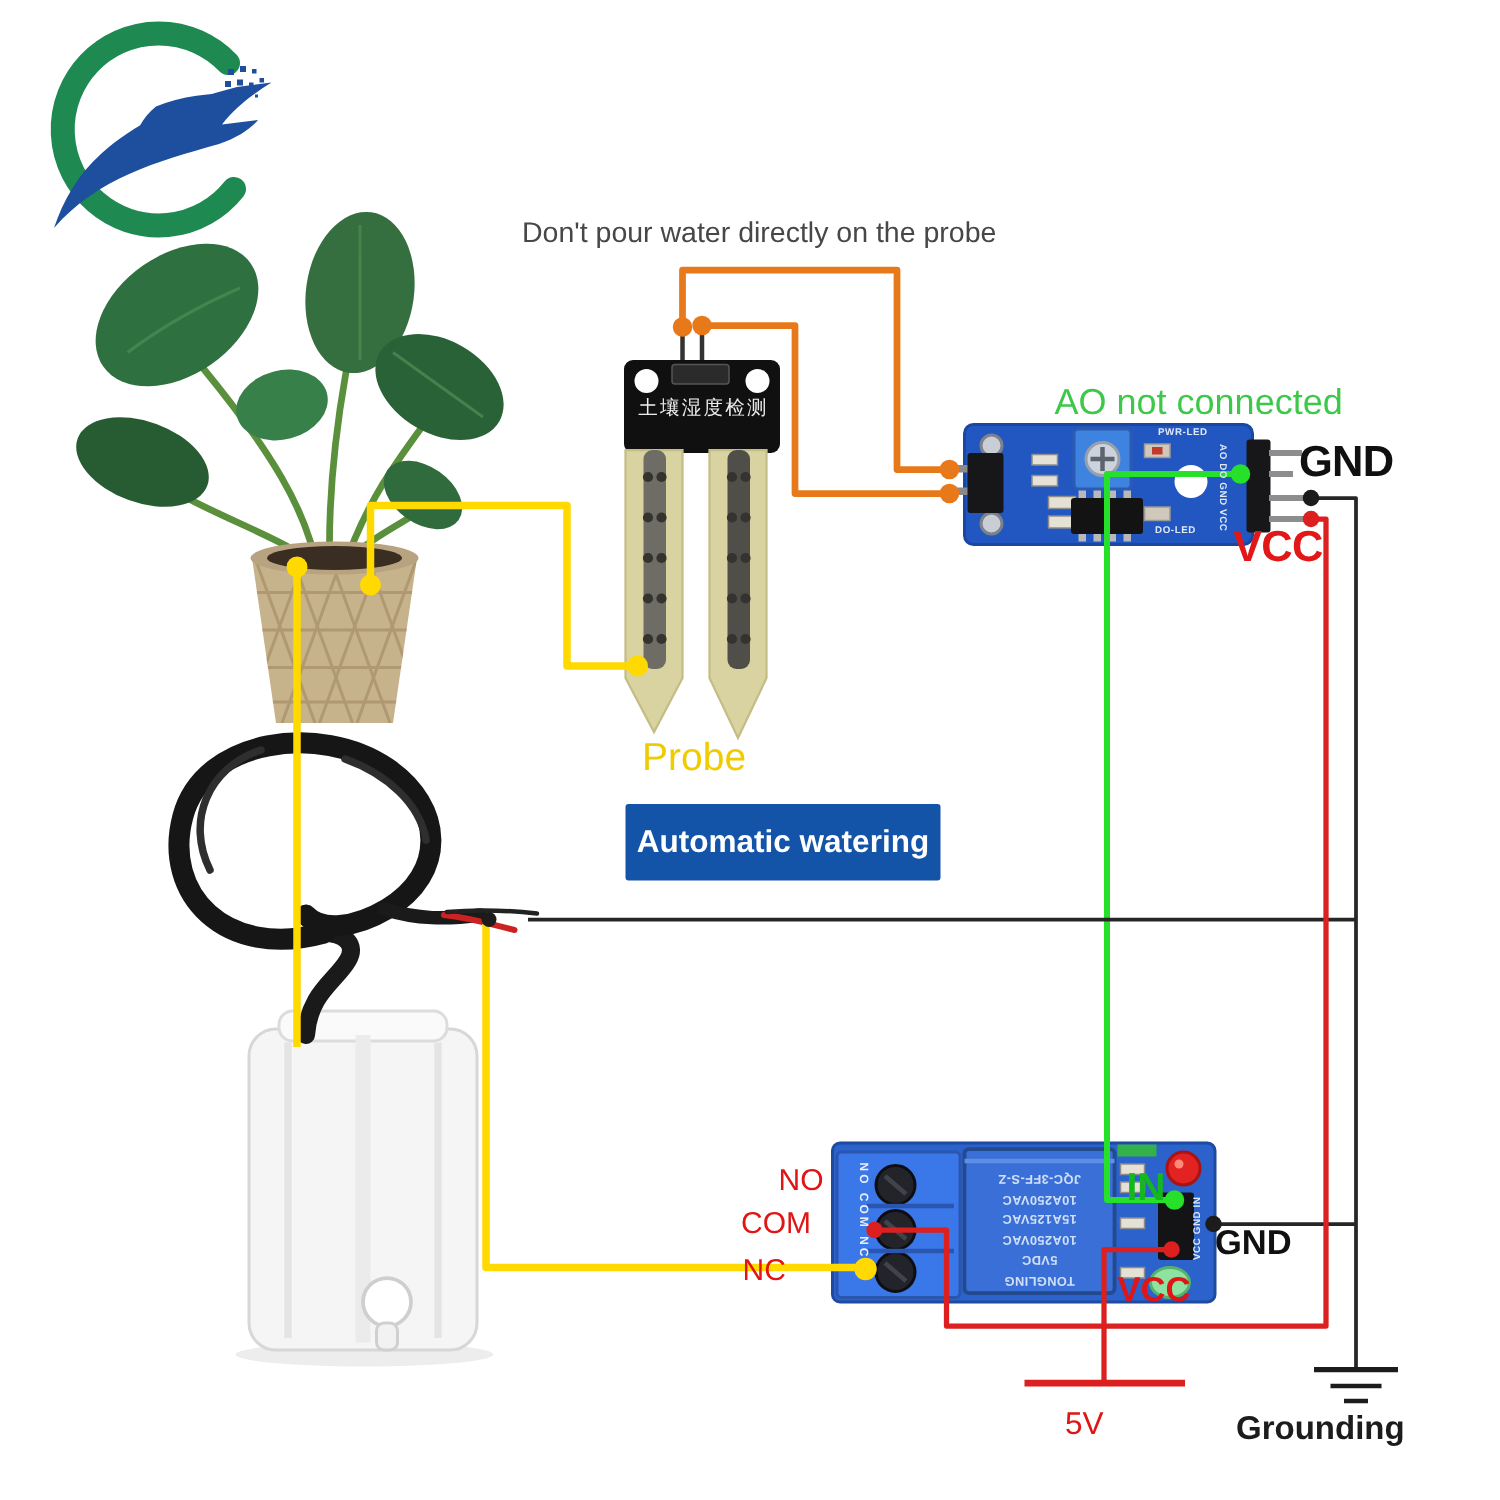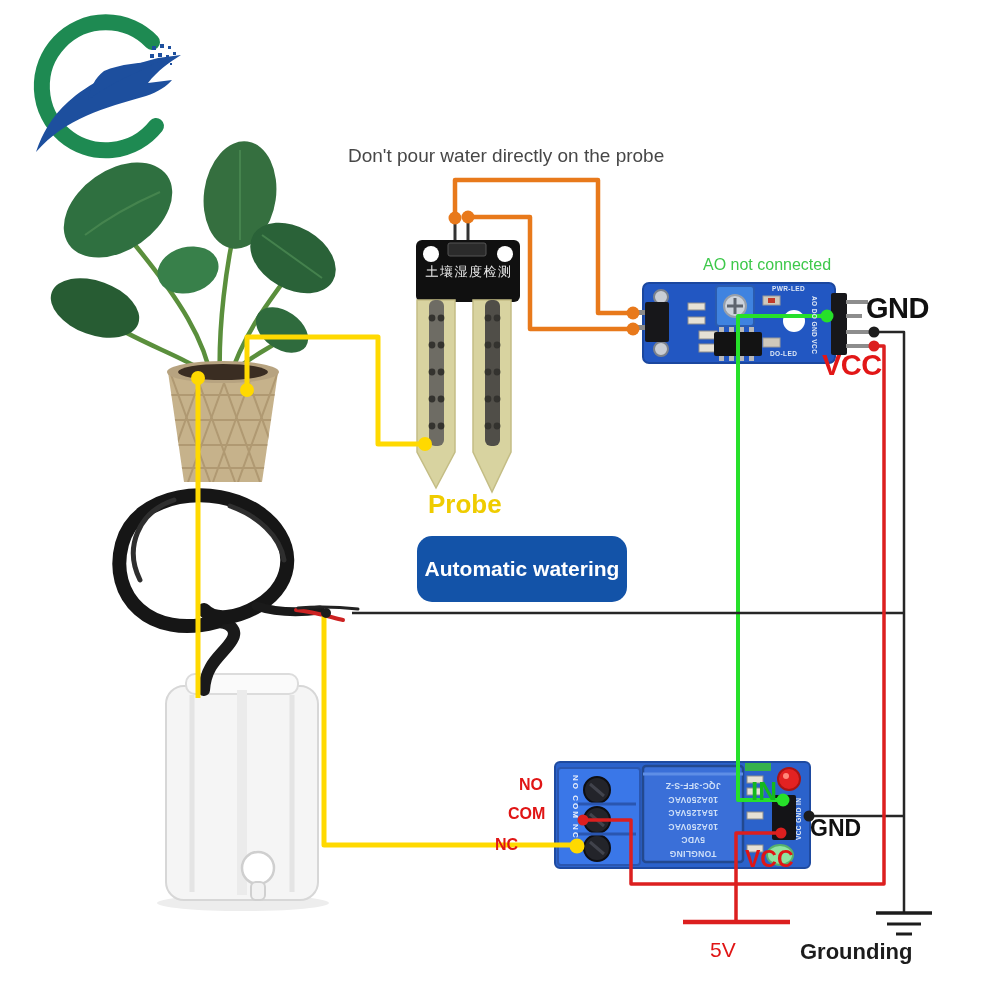--- a/index.html
+++ b/index.html
@@ -5,28 +5,28 @@
   html,body{margin:0;padding:0;background:#fff;}
   #stage{position:relative;width:1000px;height:1000px;background:#ffffff;overflow:hidden;
          font-family:"Liberation Sans",sans-serif;}
   svg{position:absolute;left:0;top:0;}
   .t{position:absolute;white-space:nowrap;line-height:1.1;}
   .note{font-size:19px;color:#474747;}
   .bignet{font-size:29px;font-weight:700;color:#101010;letter-spacing:-0.5px;}
   .bignet.red{color:#e21717;}
   .netsm{font-size:23px;font-weight:700;color:#101010;}
   .netsm.red{color:#e01515;}
-  .green-note{font-size:16px;color:#3dc84a;}
-  .probe-lb{font-size:26px;font-weight:700;color:#efcc00;}
-  .relaypin{font-size:16px;font-weight:700;color:#e01515;}
+  .green-note{font-size:24px;color:#3dc84a;}
+  .probe-lb{font-size:26px;font-weight:400;color:#efcc00;}
+  .relaypin{font-size:20px;font-weight:400;color:#e01515;}
   .inlb{font-size:26px;font-weight:700;color:#14b81e;}
   .v5{font-size:21px;font-weight:400;color:#e01515;}
   .grounding{font-size:22px;font-weight:700;color:#1c1c1c;}
   .bottom-note{font-size:19px;font-weight:700;color:#222;}
-  .btn{position:absolute;left:417px;top:536px;width:210px;height:66px;border-radius:15px;
+  .btn{position:absolute;left:417px;top:536px;width:210px;height:51px;border-radius:2px;
        background:#1353a8;display:flex;align-items:center;justify-content:center;
        color:#fff;font-size:21px;font-weight:700;}
   .silks{position:absolute;font-size:6.5px;font-weight:700;color:#dfe8f5;letter-spacing:0.4px;}
   .vrot90{transform:rotate(90deg);transform-origin:0 0;}
   .vrotm90{transform:rotate(-90deg);transform-origin:0 0;}
   .cn{position:absolute;left:419px;top:263px;width:100px;text-align:center;
       font-size:13px;font-weight:400;color:#ececec;letter-spacing:1.5px;}
   .termlb{position:absolute;left:580px;top:775px;font-size:8px;font-weight:700;
           color:#e8eefb;letter-spacing:2px;transform:rotate(90deg);transform-origin:0 0;}
   .cube{position:absolute;left:646px;top:770px;width:94px;height:90px;
@@ -279,34 +279,34 @@
   <div class="silks vrot90" style="left:818px;top:296px;">AO DO GND VCC</div>
 
   <div class="t probe-lb" style="left:428px;top:490px;">Probe</div>
 
   <div class="btn">
     <span>Automatic watering</span>
   </div>
 
 
   <div class="t relaypin" style="left:519px;top:776px;">NO</div>
-  <div class="t relaypin" style="left:508px;top:805px;">COM</div>
+  <div class="t relaypin" style="left:494px;top:805px;">COM</div>
   <div class="t relaypin" style="left:495px;top:836px;">NC</div>
   <div class="termlb">NO COM NC</div>
   <div class="silks vrotm90" style="left:795px;top:840px;">VCC GND IN</div>
 
   <div class="cube">
     <div>TONGLING</div>
     <div>5VDC</div>
     <div>10A250VAC</div>
     <div>15A125VAC</div>
     <div>10A250VAC</div>
     <div>JQC-3FF-S-Z</div>
   </div>
 
   <div class="t inlb" style="left:751px;top:777px;">IN</div>
   <div class="t netsm" style="left:810px;top:816px;">GND</div>
   <div class="t netsm red" style="left:745px;top:847px;">VCC</div>
 
   <div class="t v5" style="left:710px;top:938px;">5V</div>
-  <div class="t grounding" style="left:800px;top:940px;">Grounding</div>
+  <div class="t grounding" style="left:824px;top:940px;">Grounding</div>
 
 </div>
 
 </body></html>

